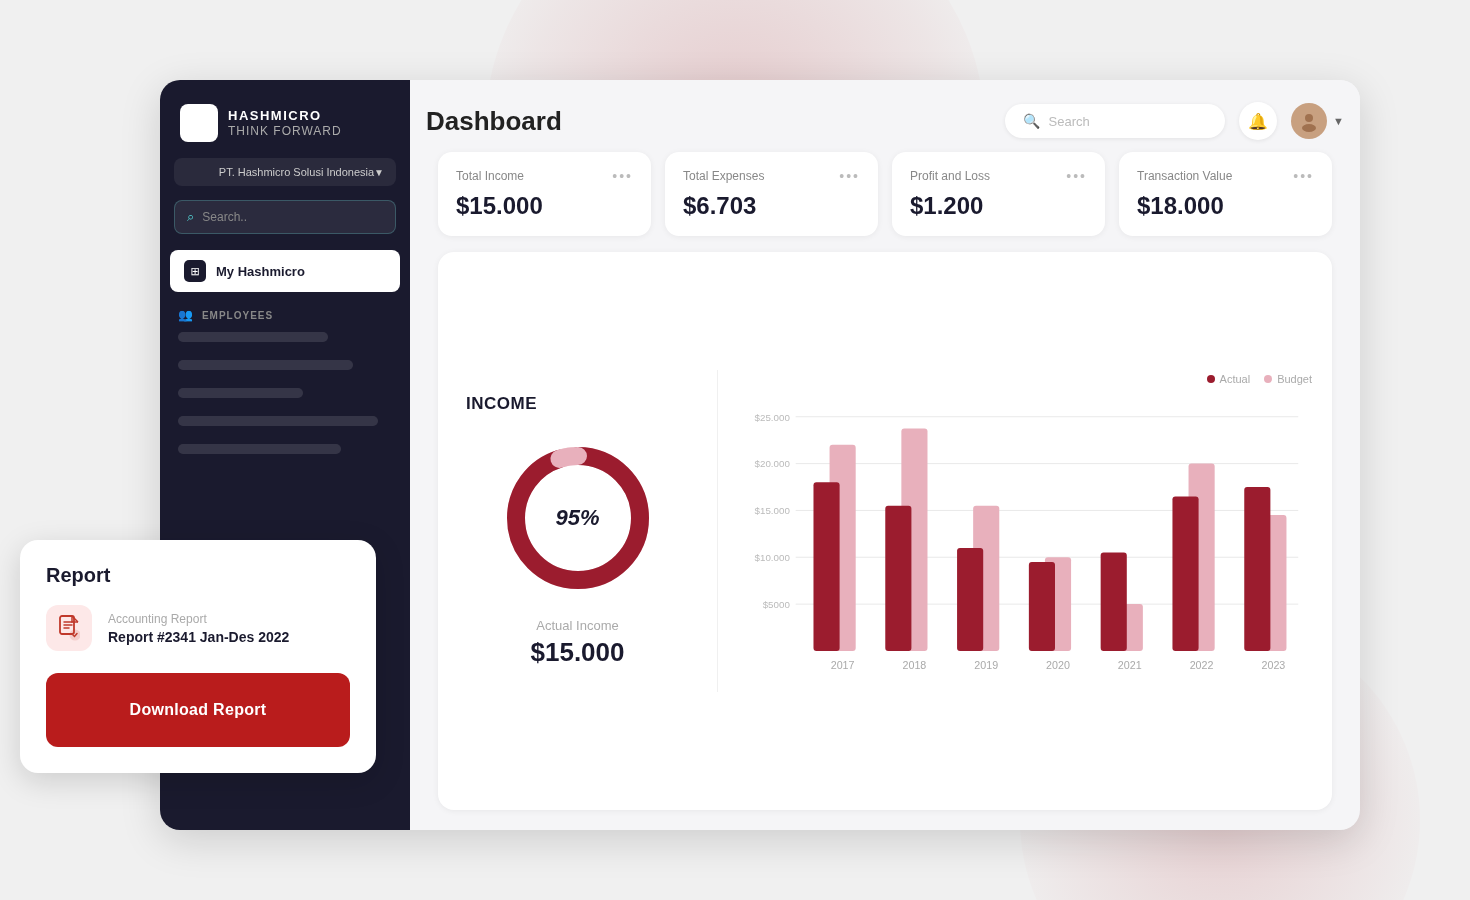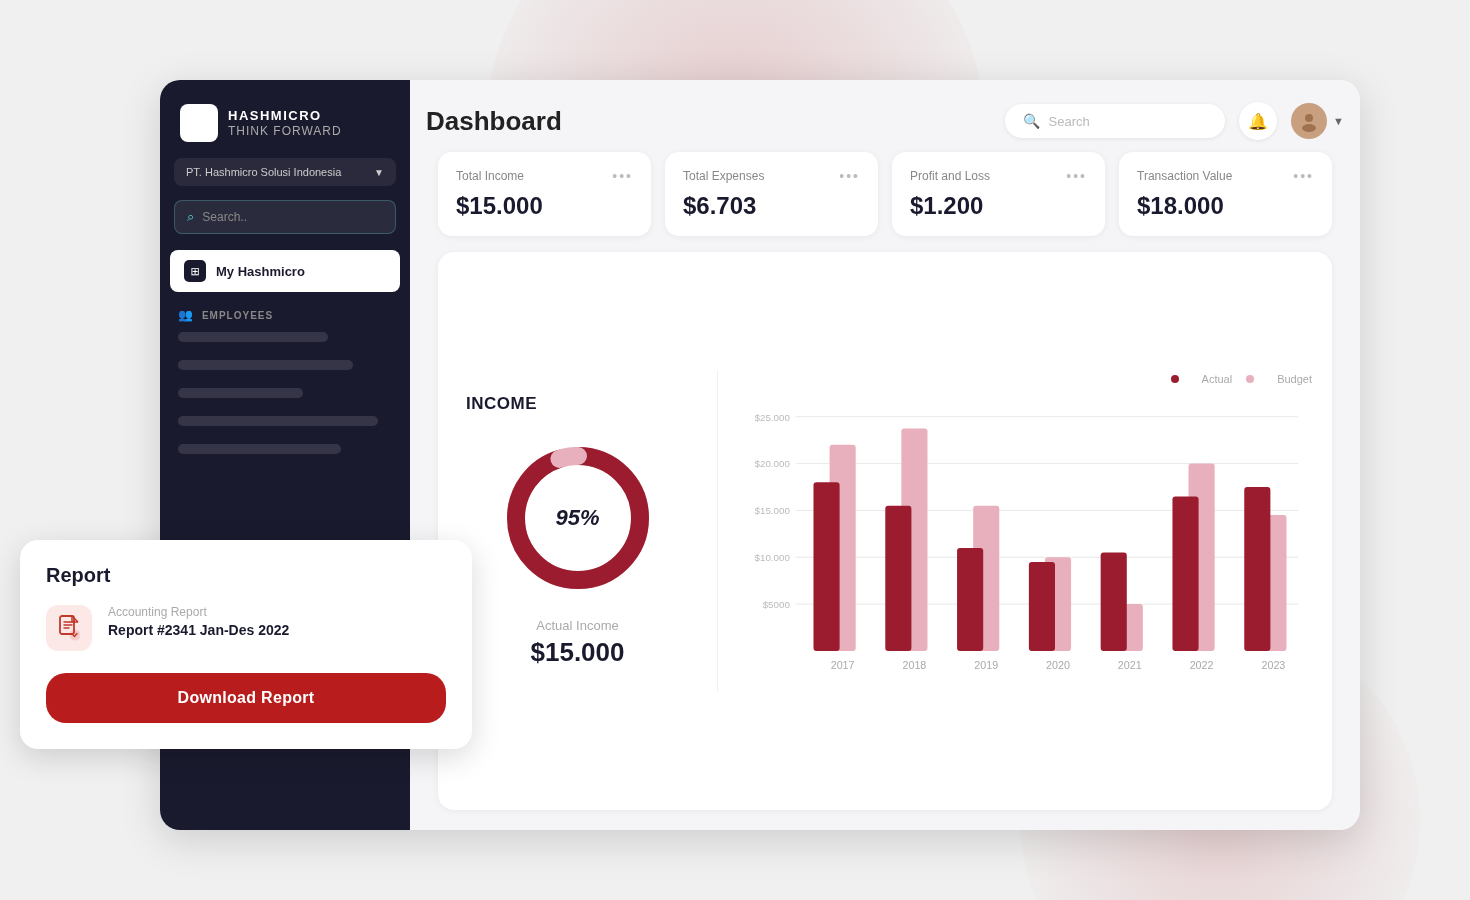--- a/index.html
+++ b/index.html
@@ -90,21 +90,21 @@
       font-size: 12px;
       letter-spacing: 1px;
     }
     .company-selector {
       margin: 0 14px 14px;
       background: rgba(255,255,255,0.07);
       border-radius: 8px;
       padding: 8px 12px;
       display: flex;
       align-items: center;
-      justify-content: space-between;
+      justify-content: flex-end;
       cursor: pointer;
     }
     .company-name {
       color: #ccc;
       font-size: 11px;
     }
     .company-arrow {
       color: #ccc;
       font-size: 10px;
     }
@@ -333,21 +333,21 @@
       position: absolute;
       top: 16px;
       right: 20px;
       display: flex;
       gap: 14px;
       align-items: center;
     }
     .legend-item {
       display: flex;
       align-items: center;
-      gap: 23px;
+      gap: 5px;
       font-size: 11px;
       color: #aaa;
     }
     .legend-dot {
       width: 8px;
       height: 8px;
       border-radius: 50%;
     }
     .chart-area {
       margin-top: 30px;
@@ -536,30 +536,30 @@
       </div>
     </div>
 
   </div>
 </div>
 
 <div style="
   position: absolute;
   left: 20px;
   top: 540px;
-  width: 452px;
+  width: 356px;
   background: white;
   border-radius: 18px;
   box-shadow: 0 8px 30px rgba(0,0,0,0.15);
   padding: 24px 26px 26px;
   z-index: 10;
 ">
   <div style="font-size:20px;font-weight:800;color:#1a1a2e;margin-bottom:18px;">Report</div>
   
-  <div style="display:flex;gap:16px;margin-bottom:22px;">
+  <div style="display:flex;align-items:center;gap:16px;margin-bottom:22px;">
     <div style="width:46px;height:46px;background:#fde8e8;border-radius:12px;display:flex;align-items:center;justify-content:center;">
       <svg width="22" height="26" viewBox="0 0 22 26" fill="none">
         <rect x="2" y="1" width="14" height="18" rx="2" fill="none" stroke="#c0392b" stroke-width="1.8"></rect>
         <path d="M6 7h8M6 10h8M6 13h5" stroke="#c0392b" stroke-width="1.5" stroke-linecap="round"></path>
         <path d="M14 1v6h6" fill="none" stroke="#c0392b" stroke-width="1.5"></path>
         <path d="M14 1l6 6" fill="none" stroke="#c0392b" stroke-width="1.5"></path>
         <circle cx="17" cy="20" r="5" fill="#c0392b" opacity="0.15" stroke="#c0392b" stroke-width="1.2"></circle>
         <path d="M15 20l1.5 1.5L19 18.5" stroke="#c0392b" stroke-width="1.5" stroke-linecap="round"></path>
       </svg>
     </div>
@@ -567,20 +567,20 @@
       <div style="font-size:12px;color:#aaa;margin-bottom:3px;">Accounting Report</div>
       <div style="font-size:14px;font-weight:700;color:#1a1a2e;">Report #2341 Jan-Des 2022</div>
     </div>
   </div>
 
   <button style="
     width:100%;
     background:#b91c1c;
     color:white;
     border:none;
-    border-radius:20px;
-    padding:16px;
+    border-radius:12px;
+    padding:28px;
     font-size:16px;
     font-weight:700;
     cursor:pointer;
     letter-spacing:0.3px;
   ">Download Report</button>
 </div>
 
 </body></html>

